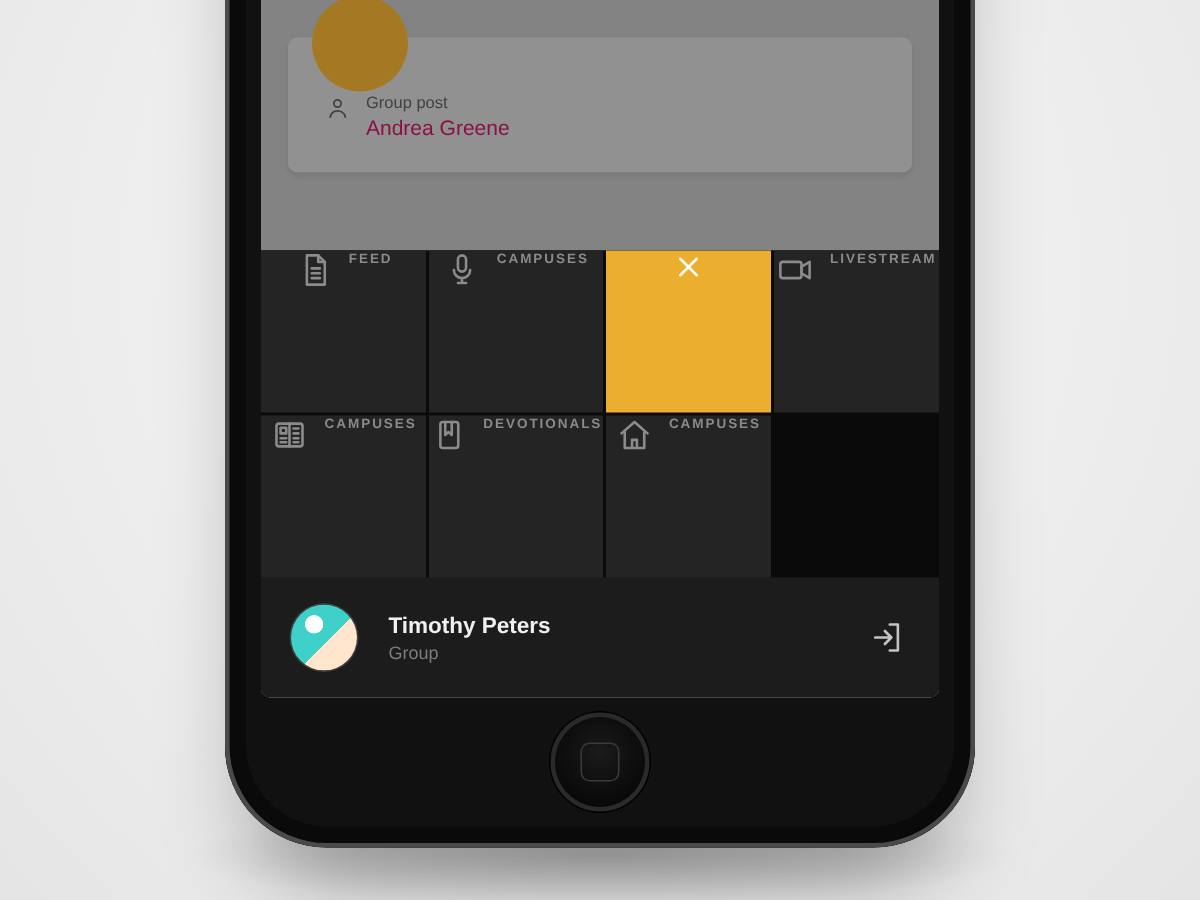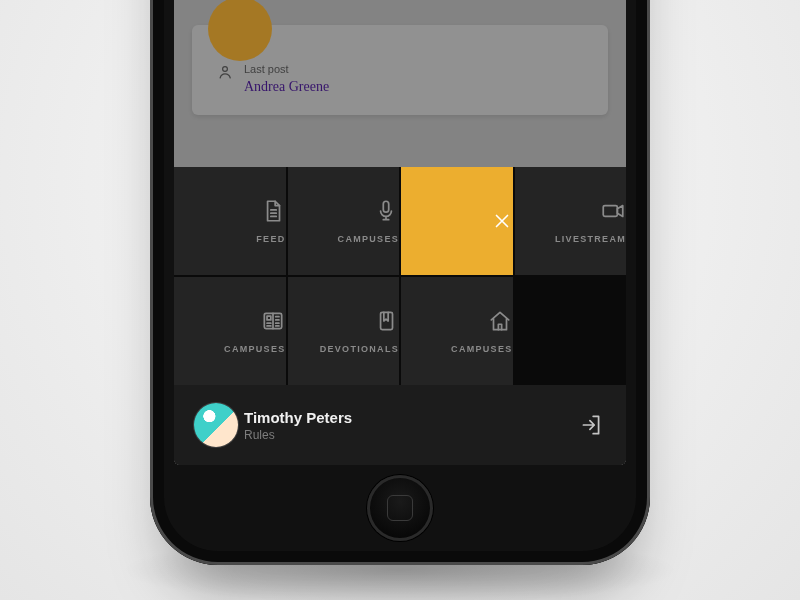--- a/index.html
+++ b/index.html
@@ -62,55 +62,55 @@
   }
   .card .icon-disc{
     position:absolute; top:-28px; left:16px; width:64px; height:64px; border-radius:50%;
     background:#e5a733;
   }
   .card h2{
     font-size:22px; font-weight:700; color:#3a3a3a; margin-left:72px; margin-top:-6px;
   }
   .card .meta{ display:flex; align-items:flex-start; gap:10px; margin-top:16px; margin-left:4px;}
   .card .meta small{ display:block; color:#5a5a5a; font-size:11px; margin-bottom:2px;}
-  .card .meta span{ color:#4c1d95; font-size:14px;font-family:Liberation Serif, serif;}
+  .card .meta span{ color:#be185d; font-size:14px;}
   .dim-overlay{ position:absolute; inset:0; background:rgba(0,0,0,.28); }
 
   
   .menu {
     position:absolute; left:0; right:0; bottom:0;
     background:#141414;
   }
   .grid {
     display:grid;
     grid-template-columns: repeat(4, 1fr);
     grid-auto-rows: 108px;
     gap: 2px;
     background:#0a0a0a;
   }
   .tile {
     background:#242424;
-    display:flex; flex-direction:column; align-items:flex-end; justify-content:center;
+    display:flex; flex-direction:row; align-items:flex-start; justify-content:center;
     gap:10px;
     cursor:pointer;
   }
   .tile .lbl {
     color:#8a8a8a; font-size:9px; letter-spacing:1.3px; font-weight:600;
   }
   .tile svg { width:26px; height:26px; }
   .tile svg *{ stroke:#8b8b8b; }
 
   .tile.close {
     background:#ecae2f;
   }
   .tile.close svg *{ stroke:#fff; }
 
   
   .account{
-    display:flex; align-items:center; gap:6px;
+    display:flex; align-items:center; gap:21px;
     padding:18px 20px; background:#1c1c1c;
   }
   .avatar{
     width:44px; height:44px; border-radius:50%;
     background:
       radial-gradient(circle at 35% 30%, #fff 0 14%, transparent 15%),
       linear-gradient(135deg, #3fd0c9 0 55%, #ffe6cc 55% 100%);
     box-shadow:0 0 0 1px rgba(255,255,255,.15);
   }
   .account .who .name{ color:#f0f0f0; font-size:15px; font-weight:600; }
@@ -130,21 +130,21 @@
 
     <div class="backdrop">
       <div class="card">
         <div class="icon-disc"></div>
         <div class="meta">
           <svg class="ico-stroke" width="18" height="18" viewBox="0 0 24 24">
             <circle cx="12" cy="8" r="3.2" stroke="#5a5a5a"></circle>
             <path d="M5.5 20c1-4 4-5.5 6.5-5.5S18 16 19 20" stroke="#5a5a5a"></path>
           </svg>
           <div>
-            <small>Last post</small>
+            <small>Group post</small>
             <span>Andrea Greene</span>
           </div>
         </div>
       </div>
       <div class="dim-overlay"></div>
     </div>
 
     <div class="menu">
       <div class="grid">
 
@@ -206,21 +206,21 @@
           </svg>
           <span class="lbl">CAMPUSES</span>
         </div>
 
       </div>
 
       <div class="account">
         <div class="avatar"></div>
         <div class="who">
           <div class="name">Timothy Peters</div>
-          <div class="role">Rules</div>
+          <div class="role">Group</div>
         </div>
         <div class="spacer"></div>
         <div class="exit">
           <svg class="ico-stroke" width="26" height="26" viewBox="0 0 24 24">
             <path d="M14 4h5v16h-5"></path>
             <path d="M11 8l4 4-4 4M15 12H5"></path>
           </svg>
         </div>
       </div>
     </div>

